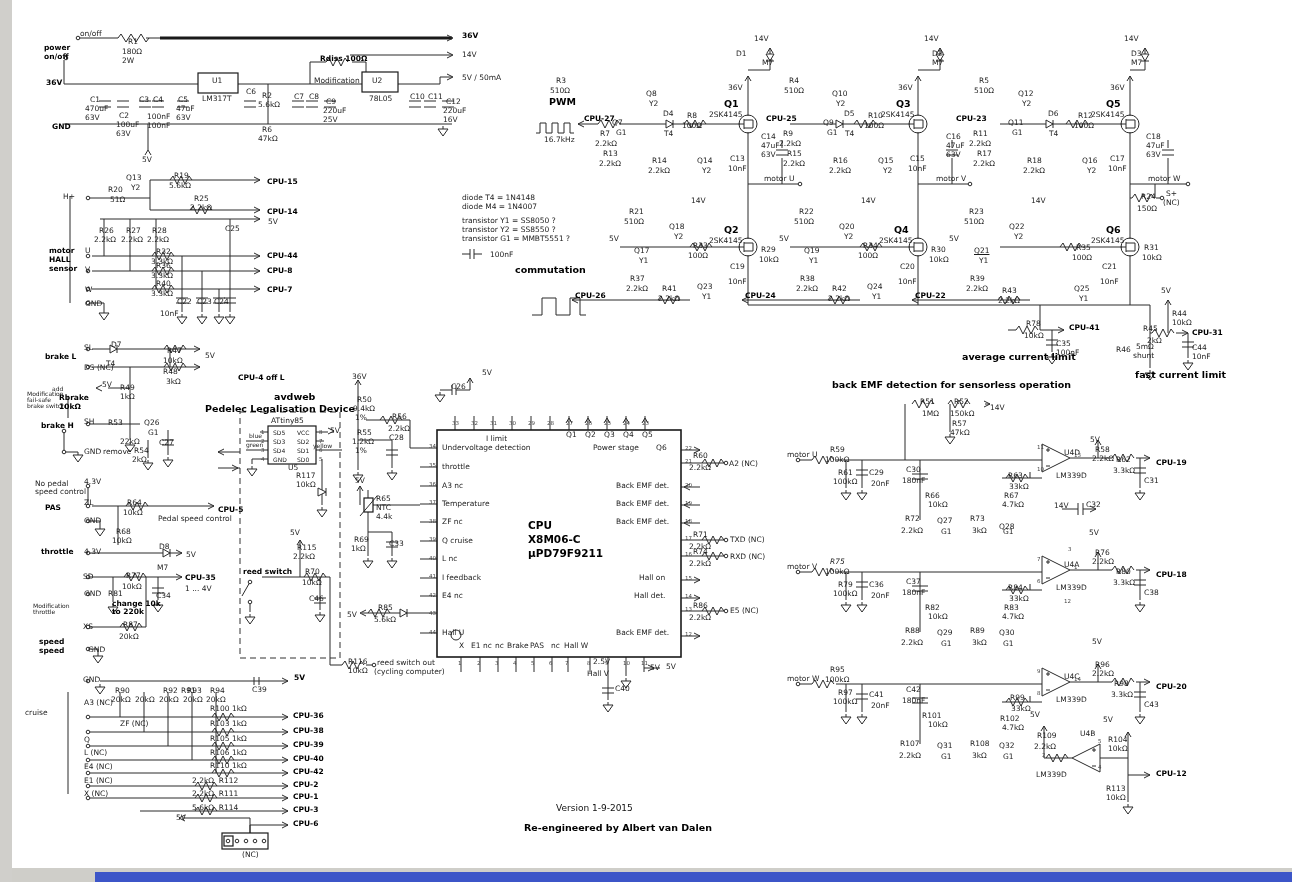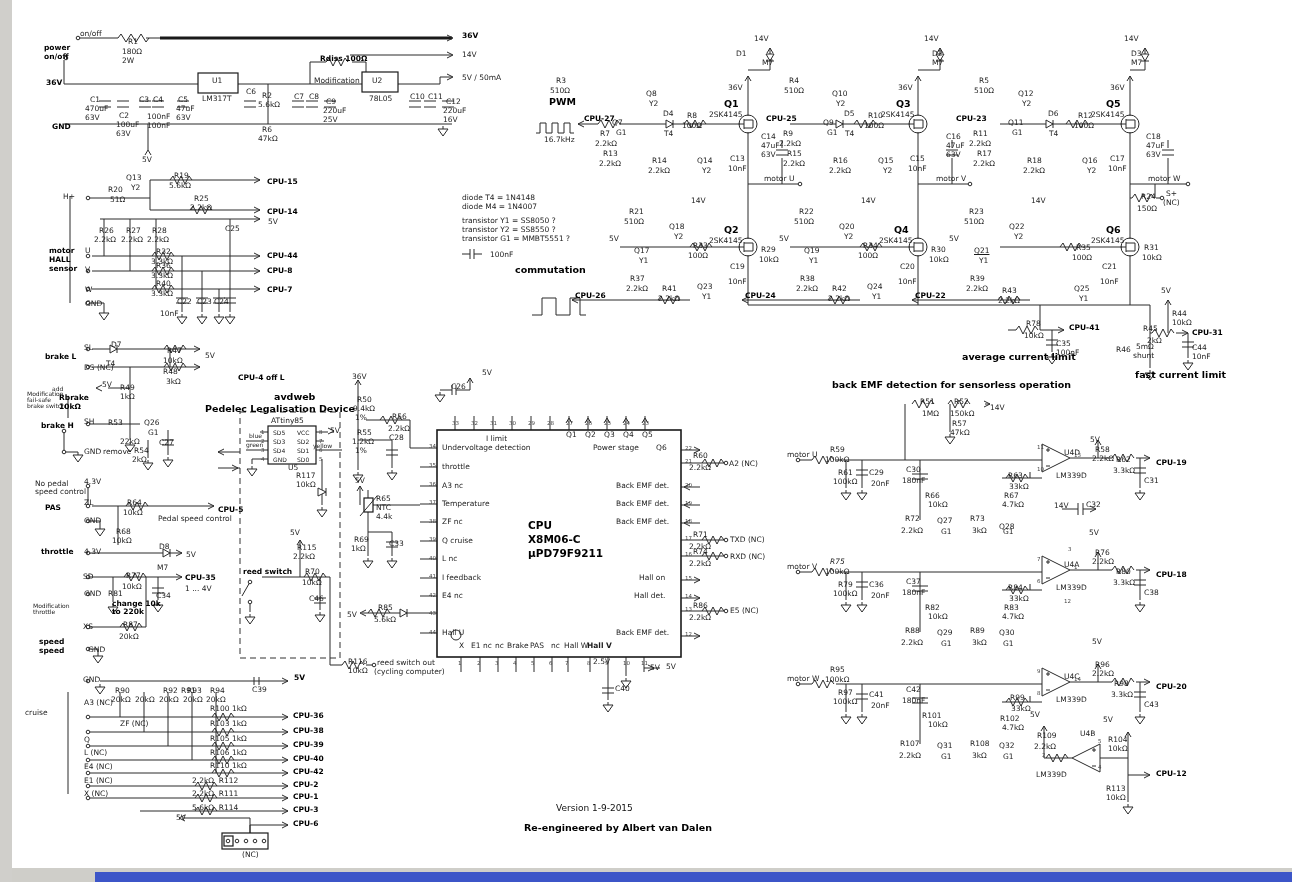--- a/index.html
+++ b/index.html
@@ -611,21 +611,21 @@
       <span class="lb" style="left: 639px; top: 574px;">Hall on</span>
       <span class="lb" style="left: 634px; top: 592px;">Hall det.</span>
       <span class="lb" style="left: 616px; top: 629px;">Back EMF det.</span>
       <span class="lb" style="left: 459px; top: 642px;">X</span>
       <span class="lb" style="left: 471px; top: 642px;">E1 nc</span>
       <span class="lb" style="left: 495px; top: 642px;">nc</span>
       <span class="lb" style="left: 507px; top: 642px;">Brake</span>
       <span class="lb" style="left: 530px; top: 642px;">PAS</span>
       <span class="lb" style="left: 551px; top: 642px;">nc</span>
       <span class="lb" style="left: 564px; top: 642px;">Hall W</span>
-      <span class="lb" style="left: 587px; top: 642px; font-weight: bold;">Hall V</span>
+      <span class="lb" style="left: 587px; top: 670px;">Hall V</span>
       <span class="lb" style="left: 593px; top: 658px;">2.5V</span>
       <span class="lb" style="left: 615px; top: 685px;">C40</span>
       <span class="lb" style="left: 650px; top: 664px;">5V</span>
       <span class="lb" style="left: 693px; top: 452px;">R60</span>
       <span class="lb" style="left: 689px; top: 464px;">2.2kΩ</span>
       <span class="lb" style="left: 729px; top: 460px;">A2 (NC)</span>
       <span class="lb" style="left: 693px; top: 531px;">R71</span>
       <span class="lb" style="left: 689px; top: 543px;">2.2kΩ</span>
       <span class="lb" style="left: 730px; top: 536px;">TXD (NC)</span>
       <span class="lb" style="left: 693px; top: 548px;">R74</span>

